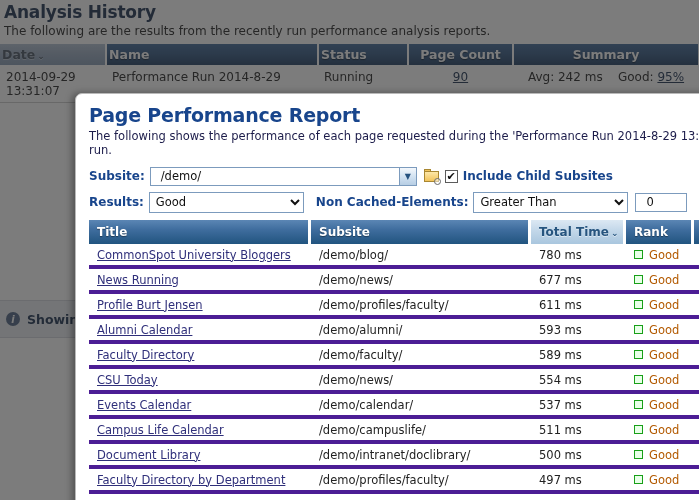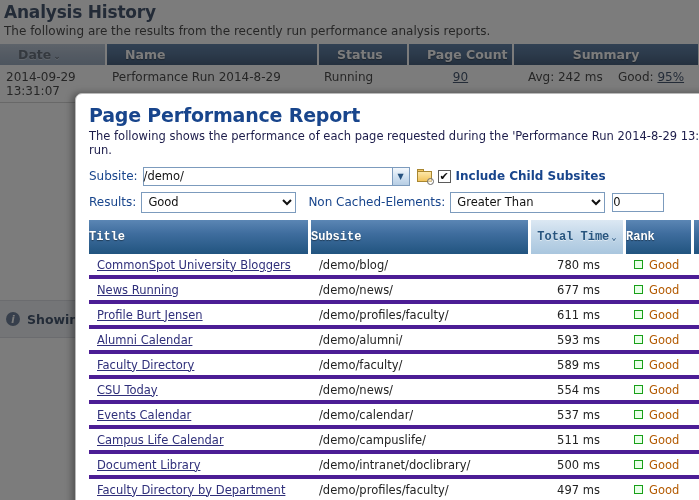--- a/index.html
+++ b/index.html
@@ -40,21 +40,21 @@
   }
   table.bg-table th {
     height: 21px;
     font-size: 12.5px;
     font-weight: bold;
     color: #ffffff;
     background: linear-gradient(to bottom, #4d739e 0%, #42648c 45%, #2f4b6d 100%);
     border-right: 2px solid #ffffff;
     border-bottom: 1px solid #ffffff;
     text-align: center;
-    padding: 0 18px;
+    padding: 0 2px;
     text-shadow: 0 1px 1px rgba(0,0,0,0.45);
     white-space: nowrap;
   }
   table.bg-table th.col-date {
     background: linear-gradient(to bottom, #b7c4d4 0%, #a2b2c6 45%, #8fa2b9 100%);
     color: #55606e;
     text-align: left;
     text-shadow: 0 1px 0 rgba(255,255,255,0.35);
   }
   table.bg-table th.th-left { text-align: left; }
@@ -131,30 +131,30 @@
     color: #1c1c4a;
     line-height: 14px;
     margin-bottom: 8px;
     width: 630px;
   }
 
   
   .form-rows { margin-bottom: 7px; }
   .form-row { display: flex; align-items: center; height: 22px; margin-bottom: 4px; }
   .form-label {
-    font-size: 12px; font-weight: normal; color: #18458c;
+    font-size: 12px; font-weight: bold; color: #18458c;
     margin-right: 5px; white-space: nowrap;
   }
   .inp {
     height: 19px;
     border: 1px solid #7c9bbd;
     background: #ffffff;
     font-size: 11.5px;
     color: #111;
-    padding: 1px 0;
+    padding: 1px 10px;
     font-family: "DejaVu Sans", "Liberation Sans", sans-serif;
     display: flex; align-items: center;
   }
   #subsite-input { width: 250px; }
   .combo-btn {
     width: 17px; height: 19px;
     border: 1px solid #7c9bbd; border-left: none;
     background: linear-gradient(to bottom, #f4f8fc 0%, #cfe0f0 55%, #b7cee4 100%);
     display: flex; align-items: center; justify-content: center;
     color: #26527f; font-size: 8px;
@@ -206,47 +206,46 @@
 
   
   .rep-wrap { margin-top: 3px; width: 640px; overflow: hidden; }
   table.rep {
     border-collapse: separate;
     border-spacing: 0;
     table-layout: fixed;
     width: 700px;
   }
   table.rep th {
-    height: 34px;
+    height: 24px;
     font-size: 12px; font-weight: bold;
     color: #ffffff;
     background: linear-gradient(to bottom, #5b86b4 0%, #3f6d9e 40%, #21547f 100%);
     text-align: left;
-    padding: 0 0;
+    padding: 0 8px;
     border-right: 3px solid #ffffff;
     text-shadow: 0 1px 1px rgba(0,0,0,0.4);
     white-space: nowrap;
-    font-family: Liberation Mono, monospace;
   }
   table.rep th.sorted {
     background: linear-gradient(to bottom, #dce8f3 0%, #c2d7e9 45%, #a9c6de 100%);
     color: #27557f;
     text-shadow: 0 1px 0 rgba(255,255,255,0.5);
     text-align: center;
   }
   table.rep td {
     font-size: 11.5px;
     color: #222;
     height: 25px;
     padding: 0 8px;
     border-bottom: 4px solid #4c1d95;
     white-space: nowrap;
     overflow: hidden;
   }
-  td.c-time { text-align: center; padding-right: 20px; }
+  td.c-time { text-align: left; padding-right: 20px; }
   a.rlink {
     color: #2f2f7a;
     text-decoration: underline;
     font-size: 11.5px;
   }
   .rank-cell { display: flex; align-items: center; }
   .rank-swatch {
     width: 9px; height: 9px;
     border: 1.5px solid #18a018;
     background: #e8ffe8;

